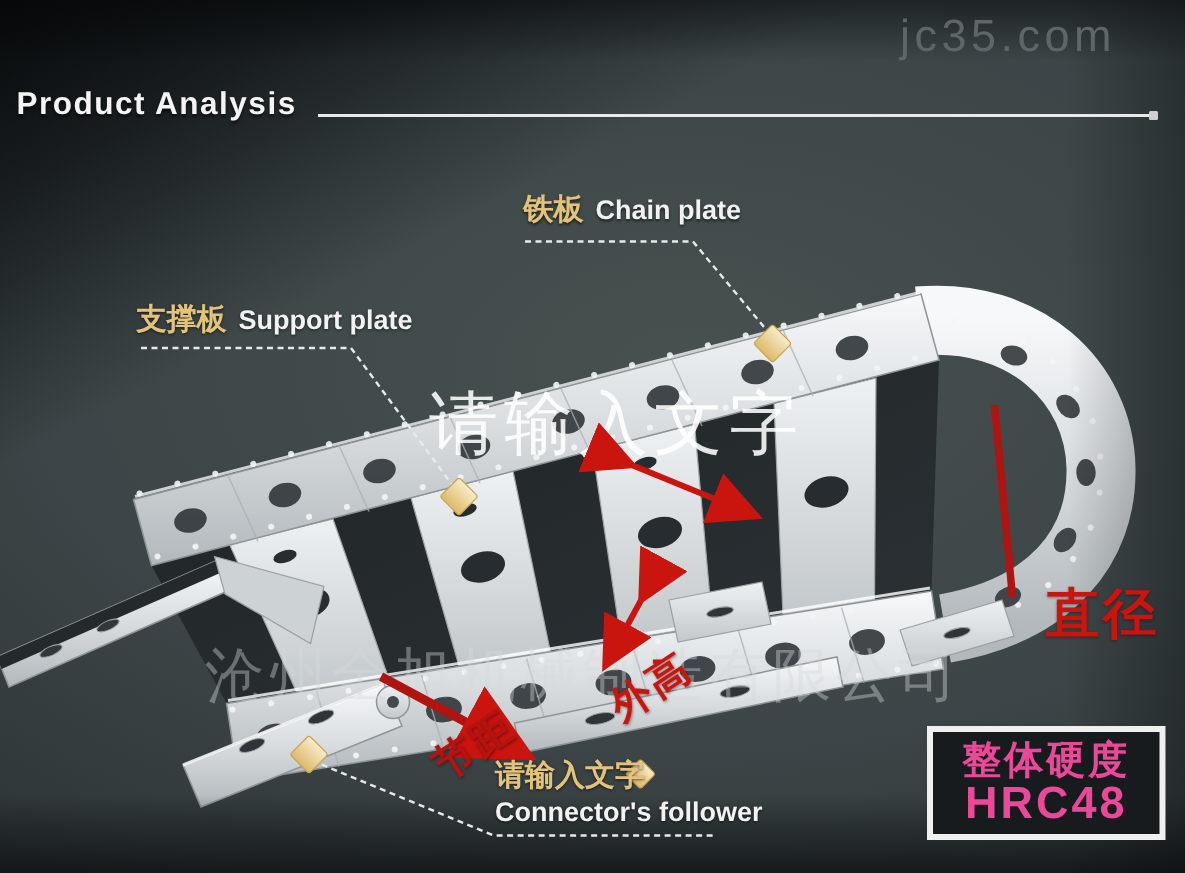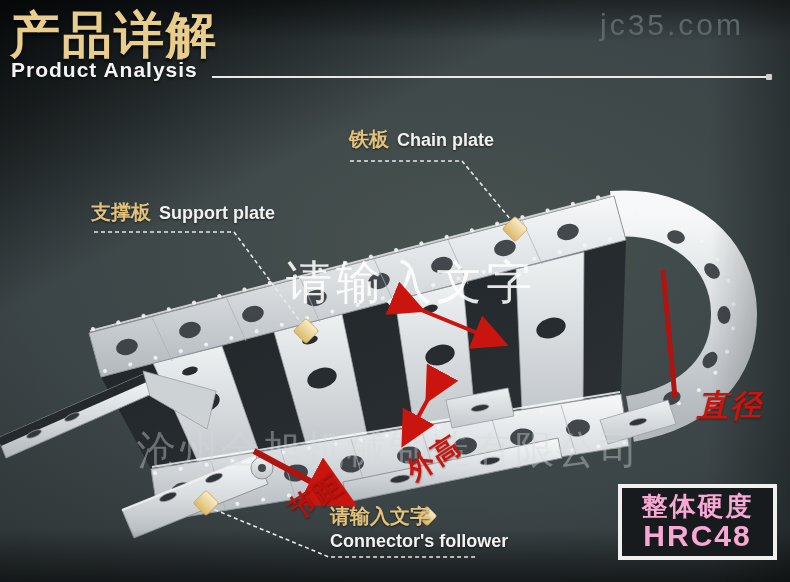--- a/index.html
+++ b/index.html
@@ -32,21 +32,21 @@
   
   .part{position:absolute;display:flex;gap:8px;align-items:baseline;white-space:nowrap;}
   .part .cn{font-size:20px;font-weight:800;color:#e3c27c;text-shadow:0 1px 2px rgba(0,0,0,.6);}
   .part .en{font-size:18px;font-weight:800;color:#f2f2f2;text-shadow:0 1px 2px rgba(0,0,0,.6);}
   .part.stack{flex-direction:column;gap:1px;}
   .red{position:absolute;font-size:28px;font-weight:900;color:#c9150e;
     text-shadow:0 1px 2px rgba(40,0,0,.45);letter-spacing:2px;white-space:nowrap;}
   .rot{transform-origin:center;}
   
   .badge{position:absolute;left:618px;top:484px;width:147px;border:4px solid #f0f0f0;
-    background:#171b1d;color:#f9a8d4;text-align:center;padding:5px 2px 4px;}
+    background:#171b1d;color:#ec4899;text-align:center;padding:5px 2px 4px;}
   .badge .l1{font-size:26px;font-weight:900;letter-spacing:2px;line-height:1.05;}
   .badge .l2{font-size:30px;font-weight:900;letter-spacing:2px;line-height:1.05;}
 </style>
 </head>
 <body>
 
 <div id="stage">
 
   <svg width="790" height="582" viewBox="0 0 790 582">
     <defs>
@@ -191,33 +191,32 @@
       <line x1="254" y1="451" x2="334" y2="494" stroke="#b01310" stroke-width="6" marker-end="url(#ra)"></line>
     </g>
     <g fill="url(#goldg)" stroke="#caa254" stroke-width="0.8">
       <rect x="-9" y="-9" width="18" height="18" rx="2" transform="translate(515,229) rotate(45)"></rect>
       <rect x="-9" y="-9" width="18" height="18" rx="2" transform="translate(306,331) rotate(45)"></rect>
       <rect x="-9" y="-9" width="18" height="18" rx="2" transform="translate(206,503) rotate(45)"></rect>
       <rect x="-7" y="-7" width="14" height="14" rx="2" transform="translate(427,516) rotate(45)"></rect>
     </g>
   </svg>
 
-  <div class="title-cn">产品详解</div>
   <div class="title-en">Product Analysis</div>
   <div class="header-line"></div>
 
   <div class="part" style="left:91px;top:199px;">
     <span class="cn">支撑板</span>
     <span class="en">Support plate</span>
   </div>
   <div class="part" style="left:349px;top:126px;">
     <span class="cn">铁板</span>
     <span class="en">Chain plate</span>
   </div>
-  <div class="red" style="left:697px;top:385px;font-size:31px;font-style:italic;">直径</div>
+  <div class="red" style="left:697px;top:385px;font-size:36px;">直径</div>
   <div class="red rot" style="left:405px;top:440px;font-size:27px;transform:rotate(-33deg);">外高</div>
   <div class="red rot" style="left:287px;top:479px;font-size:27px;color:#b51310;transform:rotate(-33deg);">节距</div>
   <div class="part stack" style="left:330px;top:503px;">
     <span class="cn">请输入文字</span>
     <span class="en">Connector's follower</span>
   </div>
 
   <div class="badge">
     <div class="l1">整体硬度</div>
     <div class="l2">HRC48</div>

